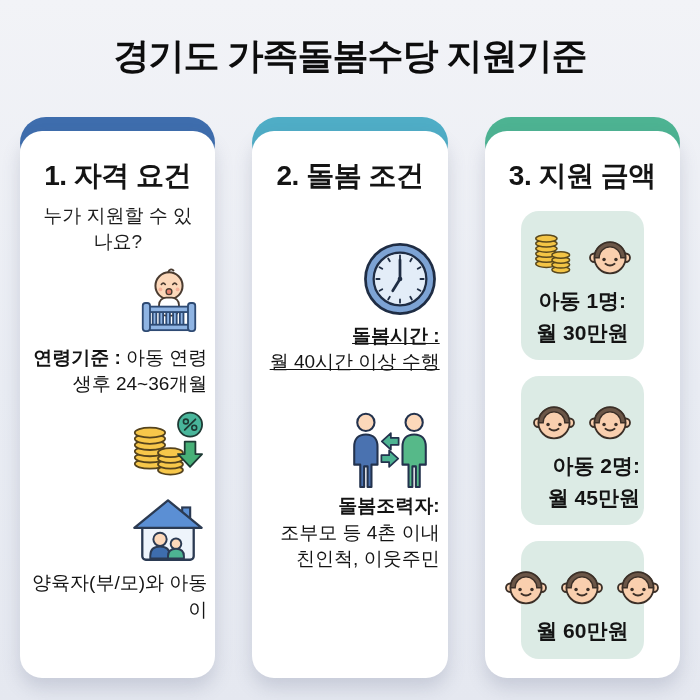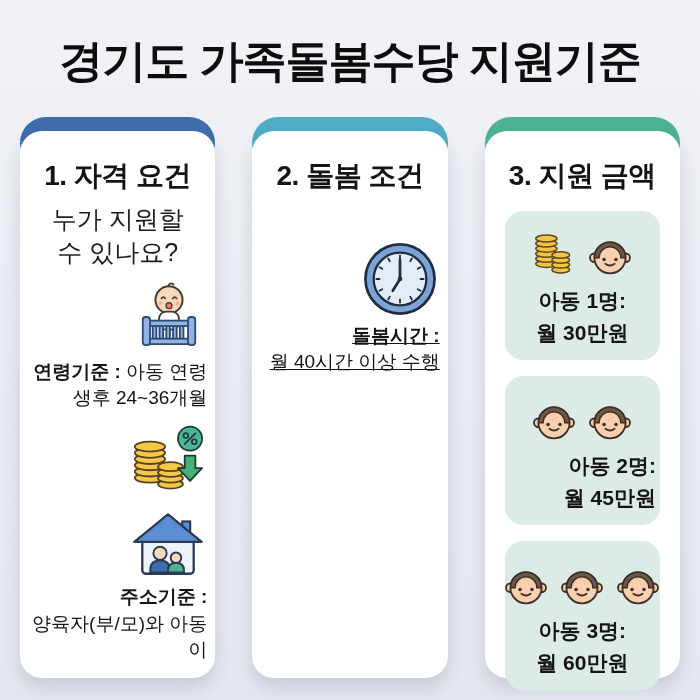--- a/index.html
+++ b/index.html
@@ -7,47 +7,47 @@
     width:700px;height:700px;
     font-family:"Liberation Sans","DejaVu Sans",sans-serif;
     color:#141414;
   }
   .page{
     position:relative;width:700px;height:700px;overflow:hidden;
     background:linear-gradient(180deg,#f2f3f7 0%,#e9ecf3 55%,#e5e8f0 100%);
   }
   .main-title{
     margin:0;padding-top:32px;
-    text-align:center;font-size:44px;font-weight:800;letter-spacing:-1px;color:#0d0d0d;
+    text-align:center;font-size:36px;font-weight:800;letter-spacing:-1px;color:#0d0d0d;
   }
   .cards-row{
     position:absolute;top:117px;left:20px;right:20px;height:561px;
     display:flex;gap:37px;
   }
   .card{flex:1;position:relative;}
   .card-band{
     position:absolute;top:0;left:0;right:0;height:52px;border-radius:26px;
   }
   .card-body{
     position:absolute;top:14px;left:0;right:0;bottom:0;
     background:#ffffff;border-radius:22px;
     box-shadow:0 10px 18px rgba(90,100,130,.22);
     box-sizing:border-box;padding:20px 8px 0;text-align:center;
   }
   .card-heading{margin:6px 0 7px;font-size:28px;font-weight:800;letter-spacing:-0.5px;}
-  .card-sub{margin:8px;font-size:25px;color:#1c1c1c;}
+  .card-sub{margin:8px;font-size:19px;color:#1c1c1c;}
   .sec{margin-top:10px;text-align:right;}
   .sec-icon{line-height:0;margin-bottom:4px;}
   .sec-text{margin:2px 0 0;font-size:19px;line-height:1.38;}
   .sec-text strong{font-weight:800;}
   .sec-text .line{display:block;}
   .gap-lg{margin-top:44px;text-decoration:underline;}
   .gap-md{margin-top:36px;}
   .amount-box{
-    margin:16px 12px 0;border-radius:18px;padding:14px 4px 12px;
+    margin:16px 28px 0;border-radius:18px;padding:14px 4px 12px;
   }
   .amount-icons{display:flex;justify-content:center;align-items:flex-end;gap:12px;min-height:52px;}
   .amount-text{margin:8px 0 0;font-size:21px;font-weight:800;line-height:1.5;}
   .amount-text .line{display:block;}
   svg{display:inline-block;vertical-align:bottom;}
 </style>
 </head>
 <body>
 
 <div class="page">
@@ -121,21 +121,20 @@
               <rect x="60" y="14" width="9" height="16" fill="#5b8fd4" stroke="#2b3a52" stroke-width="2.4"></rect>
               <path d="M15 37 h58 v32 a4 4 0 0 1 -4 4 H19 a4 4 0 0 1 -4 -4 z" fill="#eef4fb" stroke="#2b3a52" stroke-width="2.6"></path>
               <circle cx="35" cy="50" r="7.5" fill="#fcd8ba" stroke="#2b3a52" stroke-width="2.2"></circle>
               <path d="M24 71.5 v-3 q0 -10.5 11 -10.5 q11 0 11 10.5 v3 z" fill="#3e6dad" stroke="#2b3a52" stroke-width="2.2" stroke-linejoin="round"></path>
               <circle cx="53" cy="55" r="6" fill="#fcd8ba" stroke="#2b3a52" stroke-width="2.2"></circle>
               <path d="M44 71.5 v-2.5 q0 -8.5 9 -8.5 q9 0 9 8.5 v2.5 z" fill="#4db392" stroke="#2b3a52" stroke-width="2.2" stroke-linejoin="round"></path>
               <path d="M44 6 L6 37 H82 Z" fill="#5b8fd4" stroke="#2b3a52" stroke-width="2.6" stroke-linejoin="round"></path>
             </svg>
           </div>
           <p class="sec-text">
-            <span class="line"><strong>주소기준 :</strong> <span></span></span>
             <span class="line">양육자(부/모)와 아동이</span>
 
           </p>
         </div>
       </div>
     </div>
 
     <div class="card">
       <div class="card-band" style="background-color: rgb(79, 173, 198);"></div>
       <div class="card-body">
@@ -166,20 +165,39 @@
               </g>
               <circle cx="44" cy="44" r="2.6" fill="#1f2d44"></circle>
             </svg>
           </div>
           <p class="sec-text">
             <span class="line"><strong>돌봄시간 :</strong> <span></span></span>
             <span class="line">월 40시간 이상 수행</span>
           </p>
         </div>
 
+        <div class="sec gap-md">
+          <div class="sec-icon">
+            <svg width="100" height="78" viewBox="0 0 116 90">
+              <circle cx="30" cy="13" r="10" fill="#fcd8ba" stroke="#23324d" stroke-width="2.4"></circle>
+              <path d="M30 27 C21 27 16.5 32.5 16.5 41 L16.5 62 L23.5 62 L23.5 88 L28 88 L28 64 L32 64 L32 88 L36.5 88 L36.5 62 L43.5 62 L43.5 41 C43.5 32.5 39 27 30 27 Z" fill="#4a72b0" stroke="#23324d" stroke-width="2.4" stroke-linejoin="round"></path>
+              <g transform="translate(56,0)">
+                <circle cx="30" cy="13" r="10" fill="#fcd8ba" stroke="#23324d" stroke-width="2.4"></circle>
+                <path d="M30 27 C21 27 16.5 32.5 16.5 41 L16.5 62 L23.5 62 L23.5 88 L28 88 L28 64 L32 64 L32 88 L36.5 88 L36.5 62 L43.5 62 L43.5 41 C43.5 32.5 39 27 30 27 Z" fill="#56b989" stroke="#23324d" stroke-width="2.4" stroke-linejoin="round"></path>
+              </g>
+              <path d="M68 31 h-9 v-5.5 L48.5 35 L59 44.5 v-5.5 h9 z" fill="#4db392" stroke="#23324d" stroke-width="2" stroke-linejoin="round"></path>
+              <path d="M48 51 h9 v-5.5 L67.5 55 L57 64.5 v-5.5 h-9 z" fill="#4db392" stroke="#23324d" stroke-width="2" stroke-linejoin="round"></path>
+            </svg>
+          </div>
+          <p class="sec-text">
+            <span class="line"><strong>돌봄조력자:</strong> <span></span></span>
+            <span class="line">조부모 등 4촌 이내</span>
+            <span class="line">친인척, 이웃주민</span>
+          </p>
+        </div>
       </div>
     </div>
 
     <div class="card">
       <div class="card-band" style="background-color: rgb(77, 179, 146);"></div>
       <div class="card-body">
         <h2 class="card-heading">3. 지원 금액</h2>
 
         <div class="amount-box" style="background-color: rgb(220, 235, 229);">
           <div class="amount-icons">
@@ -278,21 +296,20 @@
                 <circle cx="41.2" cy="27" r="4.6" fill="#f9cfae" stroke="#3b2f27" stroke-width="2"></circle>
                 <circle cx="24" cy="27" r="17" fill="#f9cfae" stroke="#3b2f27" stroke-width="2"></circle>
                 <path d="M7.2 27 A16.8 16.8 0 0 1 40.8 27 L35.8 27 A11.8 11.8 0 0 0 12.2 27 Z" fill="#6b5647" stroke="#3b2f27" stroke-width="1.5"></path>
                 <circle cx="17.5" cy="29" r="1.9" fill="#3b2f27"></circle>
                 <circle cx="30.5" cy="29" r="1.9" fill="#3b2f27"></circle>
                 <path d="M19 33.5 Q24 37.5 29 33.5" fill="none" stroke="#3b2f27" stroke-width="2" stroke-linecap="round"></path>
               </svg>
             </span>
           </div>
           <p class="amount-text">
-            <span class="line">아동 3명:</span>
             <span class="line">월 60만원</span>
           </p>
         </div>
 
       </div>
     </div>
 
   </div>
 </div>
 

